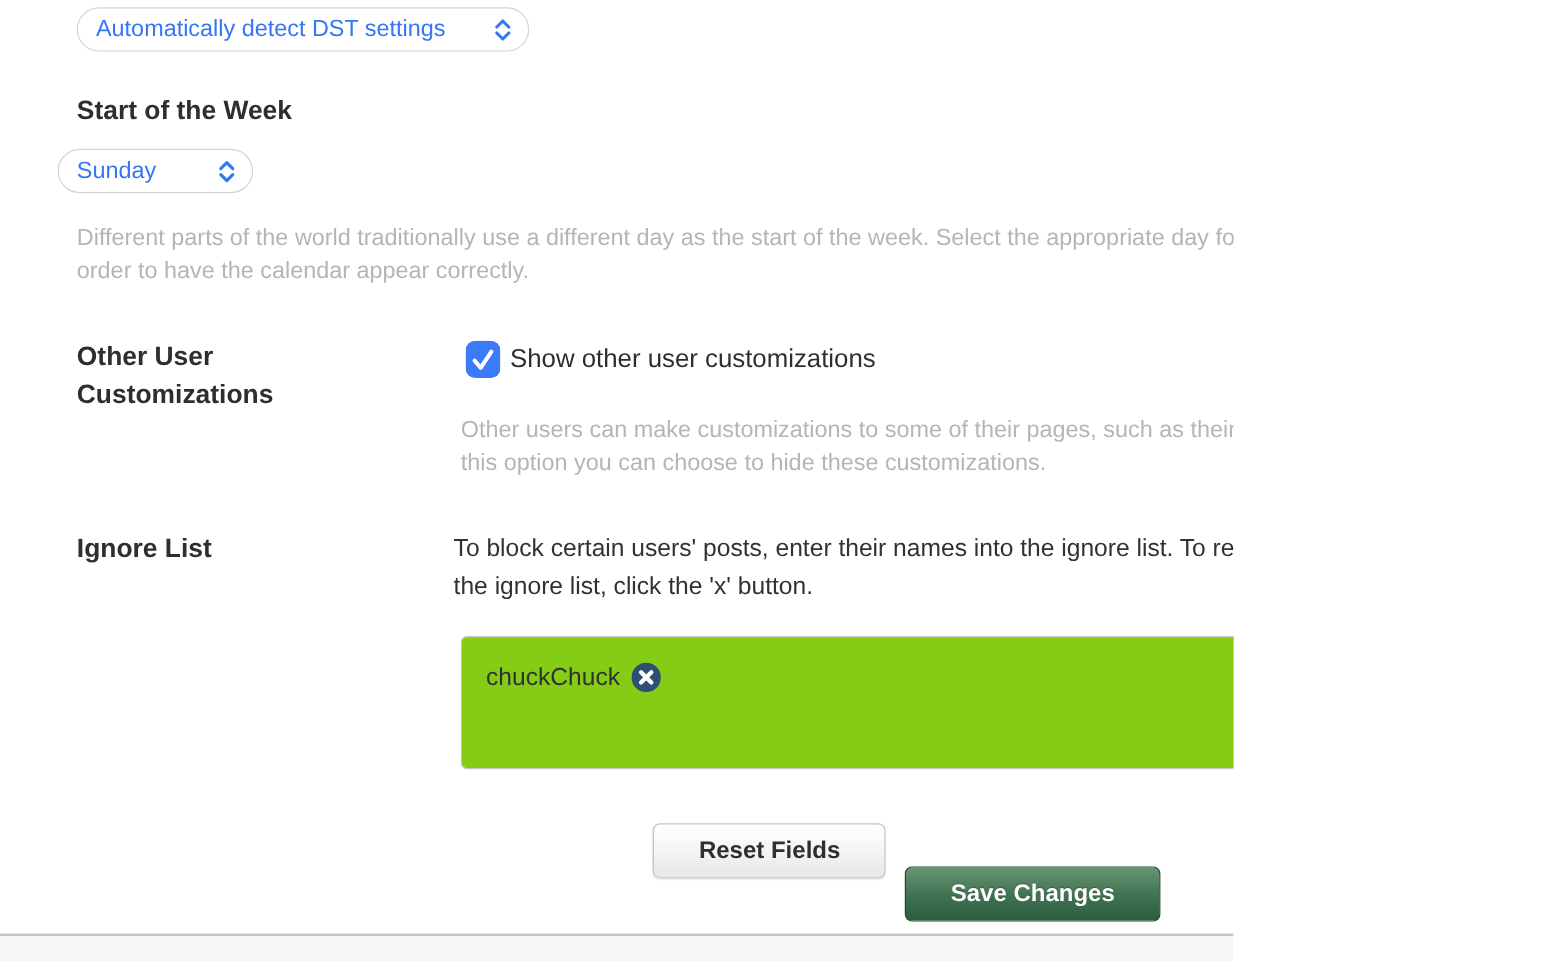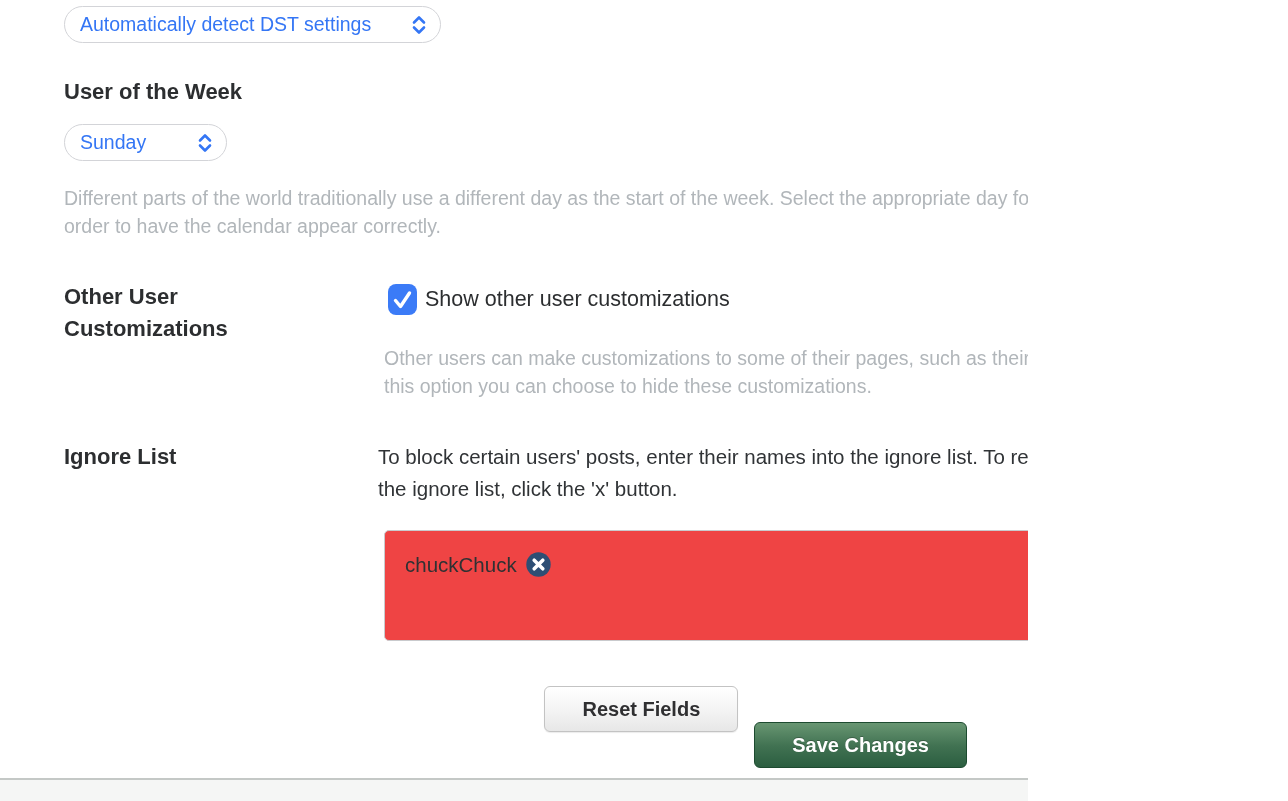--- a/index.html
+++ b/index.html
@@ -78,21 +78,21 @@
     line-height: 32px;
   }
   .ignore-box {
     position: absolute;
     left: 384px;
     top: 530px;
     width: 843px;
     height: 111px;
     border: 1px solid #c9cacd;
     border-radius: 5px;
-    background: #ef4444;
+    background: #84cc16;
     padding: 21px 20px;
   }
   .ignore-tag {
     display: inline-flex;
     align-items: center;
     gap: 9px;
   }
   .ignore-tag .tag-text {
     font-size: 20.5px;
     color: #2f3133;
@@ -162,23 +162,23 @@
   <div class="select-pill" style="left:64px; top:6px; width:377px;" role="button">
     <span class="pill-text">Automatically detect DST settings</span>
     <span class="chev">
       <svg width="16" height="20" viewBox="0 0 16 20">
         <path d="M3 7.5 L8 2.5 L13 7.5" fill="none" stroke="#3476f5" stroke-width="2.6" stroke-linecap="round" stroke-linejoin="round"></path>
         <path d="M3 12.5 L8 17.5 L13 12.5" fill="none" stroke="#3476f5" stroke-width="2.6" stroke-linecap="round" stroke-linejoin="round"></path>
       </svg>
     </span>
   </div>
 
-  <div class="section-heading" style="left:64px; top:76px;">User of the Week</div>
-
-  <div class="select-pill" style="left:64px; top:124px; width:163px;" role="button">
+  <div class="section-heading" style="left:64px; top:76px;">Start of the Week</div>
+
+  <div class="select-pill" style="left:48px; top:124px; width:163px;" role="button">
     <span class="pill-text">Sunday</span>
     <span class="chev">
       <svg width="16" height="20" viewBox="0 0 16 20">
         <path d="M3 7.5 L8 2.5 L13 7.5" fill="none" stroke="#3476f5" stroke-width="2.6" stroke-linecap="round" stroke-linejoin="round"></path>
         <path d="M3 12.5 L8 17.5 L13 12.5" fill="none" stroke="#3476f5" stroke-width="2.6" stroke-linecap="round" stroke-linejoin="round"></path>
       </svg>
     </span>
   </div>
 
   <div class="help-text" style="left:64px; top:184px; width:1158px;">Different parts of the world traditionally use a different day as the start of the week. Select the appropriate day for your region here, in order to have the calendar appear correctly.</div>

